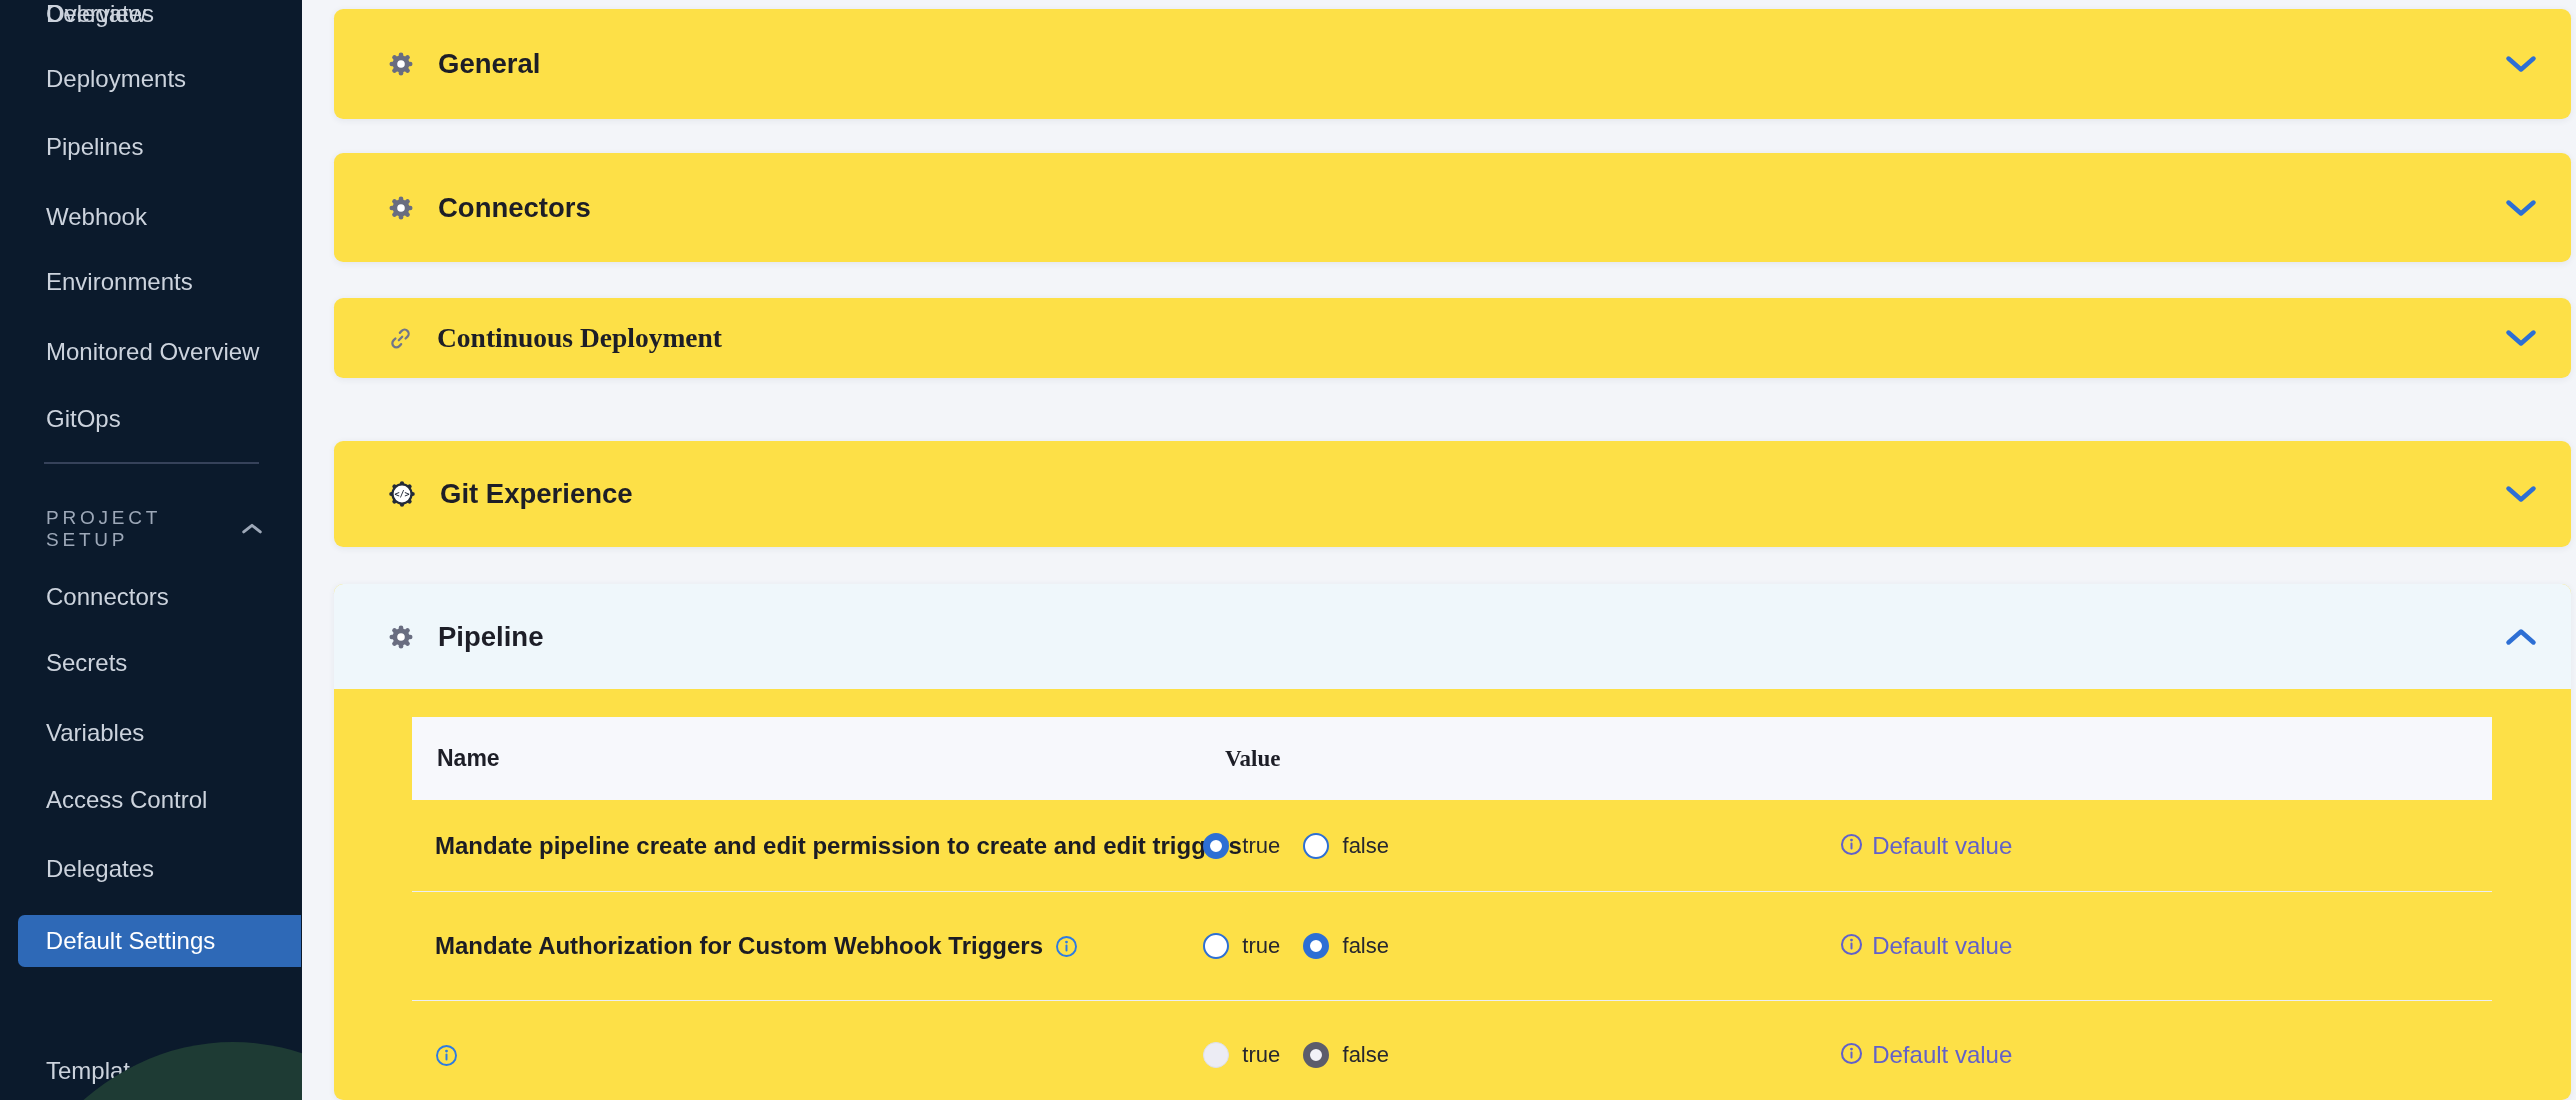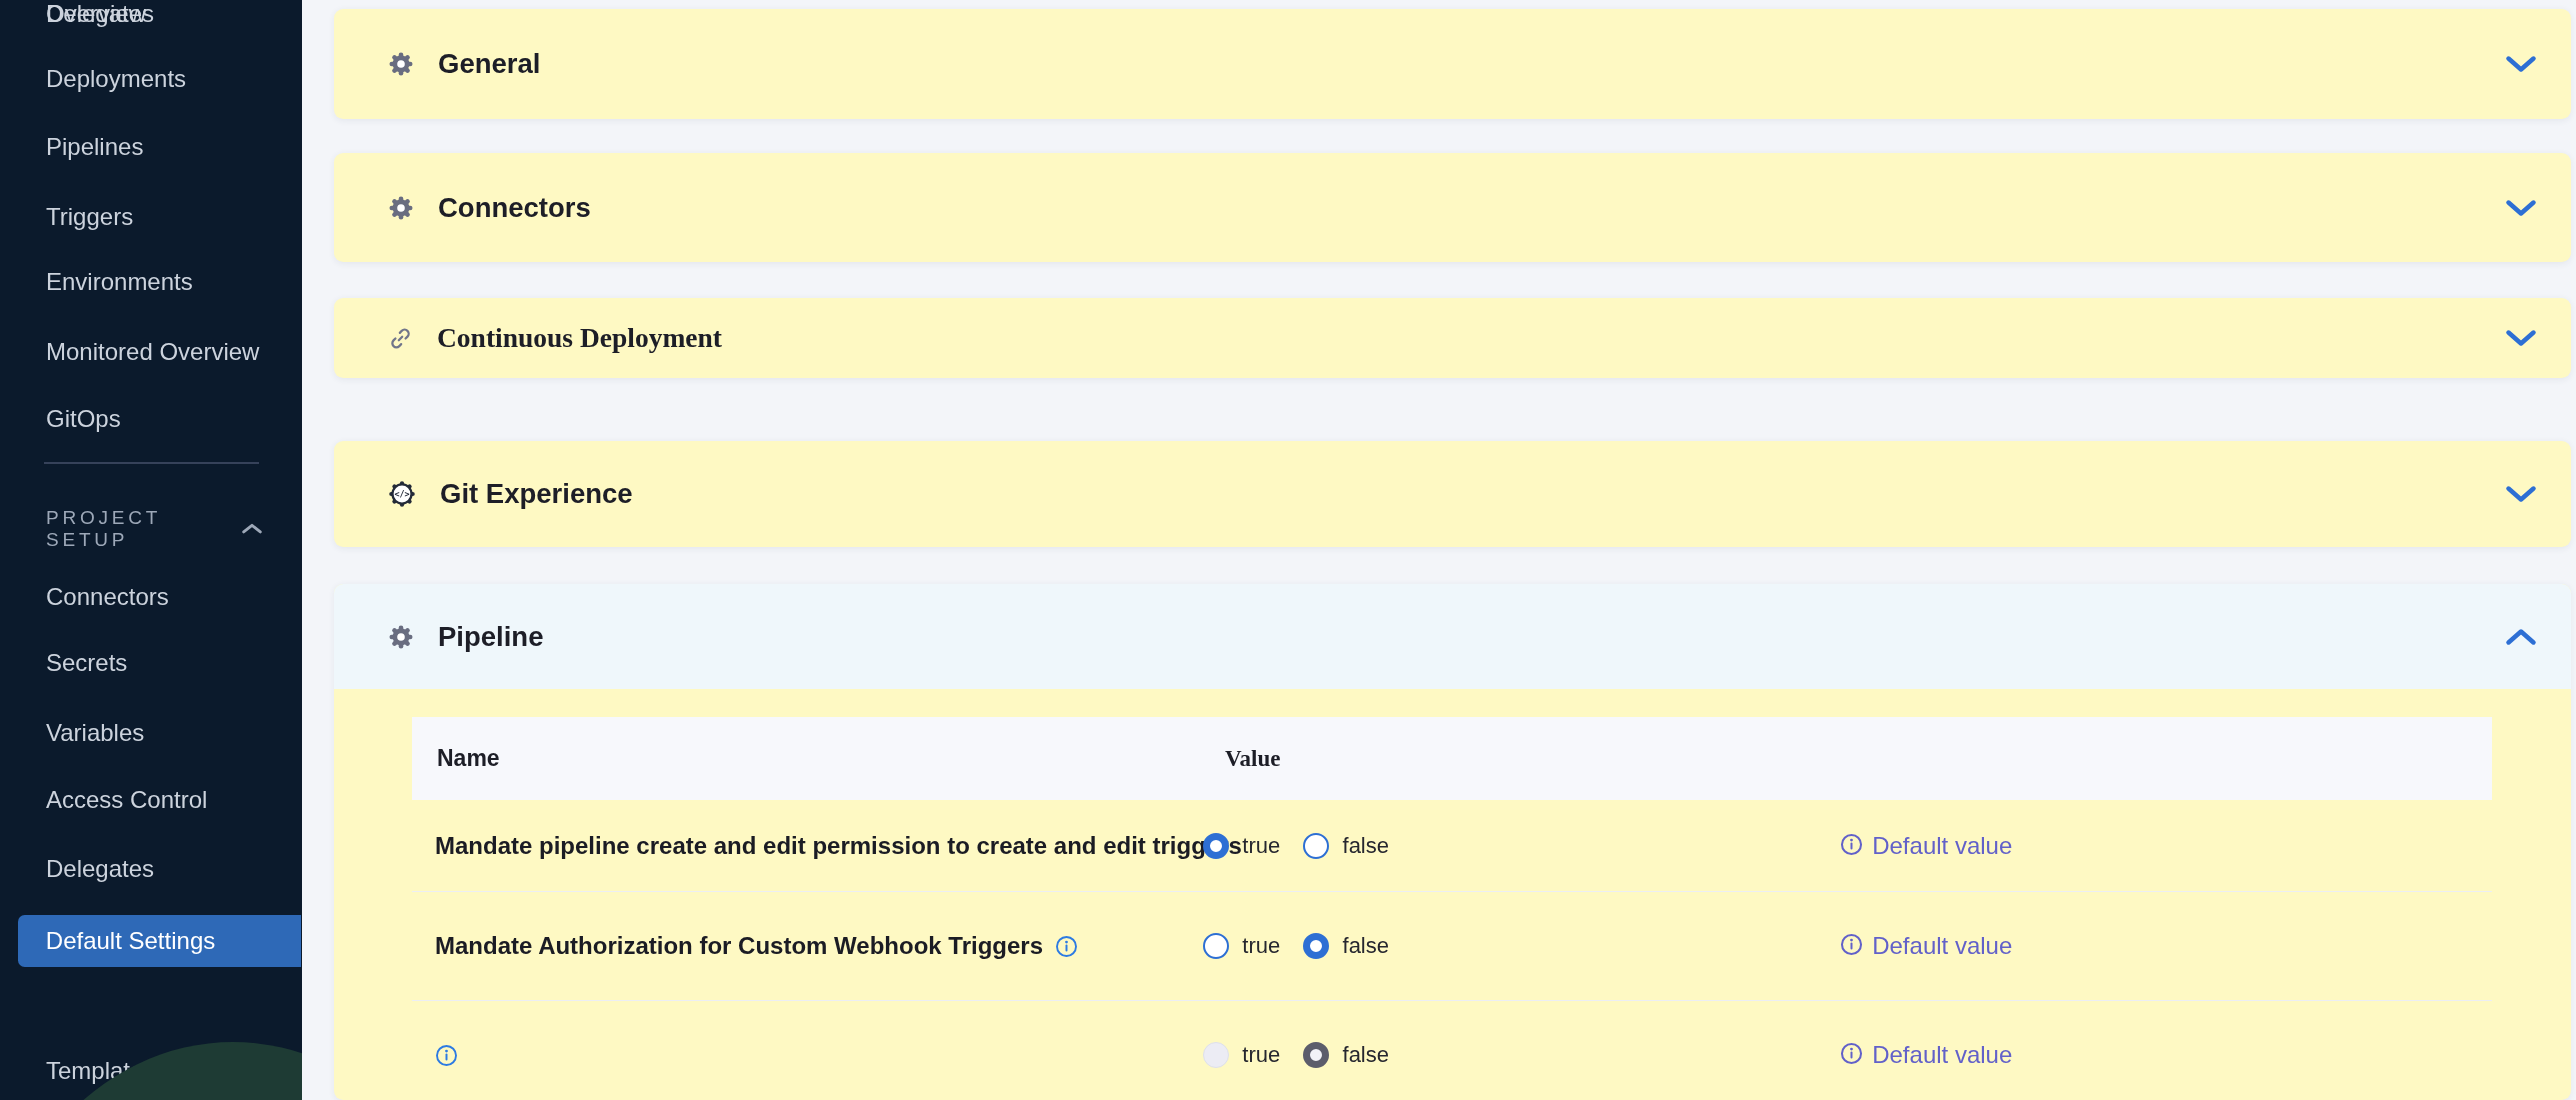--- a/index.html
+++ b/index.html
@@ -35,21 +35,21 @@
   .sidebar-divider{ position:absolute; top:462px; left:44px; width:215px;
     height:1.7px; background:#36425a; }
   .section-head{ position:absolute; top:507px; left:46px; width:217px;
     display:flex; justify-content:space-between; align-items:center;
     font-size:19px; letter-spacing:3.8px; color:#9da8b8; cursor:pointer; }
   .hill{ position:absolute; left:-16.7px; top:1042px; width:500px; height:584px;
     background:#1e3b34; border-radius:50%; }
 
   
   .main{ position:absolute; left:302px; top:0; right:0; bottom:0; }
-  .card{ position:absolute; left:32px; width:2237px; background:#fef9c3;
+  .card{ position:absolute; left:32px; width:2237px; background:#fde047;
     border-radius:9.2px; box-shadow:0 1.7px 6.7px rgba(40,50,80,0.07); overflow:hidden; }
   #cards .card:nth-child(1){ top:9.2px;  height:110px; }
   #cards .card:nth-child(2){ top:153px; height:109px; }
   #cards .card:nth-child(3){ top:298px; height:80px;font-family:Liberation Serif, serif; }
   #cards .card:nth-child(4){ top:441px; height:106px; }
   #cards .card:nth-child(5){ top:584px; height:516px; }
   .card-header{ position:relative; display:flex; align-items:center;
     padding-left:53px; gap:23px; height:100%; cursor:pointer; }
   .card.expanded .card-header{ height:105px; background:#eff7fb; }
   .card-icon{ display:flex; align-items:center; }
@@ -81,21 +81,21 @@
   .def-text{ font-size:24px; color:#6261c9; }
 </style>
 </head>
 <body>
 
 <aside class="sidebar">
   <nav id="nav-main">
       <div class="nav-item">Overview</div>
       <div class="nav-item">Deployments</div>
       <div class="nav-item">Pipelines</div>
-      <div class="nav-item">Triggers</div>
+      <div class="nav-item">Webhook</div>
       <div class="nav-item">Environments</div>
       <div class="nav-item">Monitored Overview</div>
       <div class="nav-item">GitOps</div>
     </nav>
   <div class="sidebar-divider"></div>
   <div class="section-head">
     <span>PROJECT SETUP</span>
     <span>
       <svg width="22" height="13.3" viewBox="0 0 26 16" fill="none" stroke="#9da8b8" stroke-width="3.4" stroke-linecap="round" stroke-linejoin="round">
           <polyline points="3,12 13,4 23,12"></polyline>

